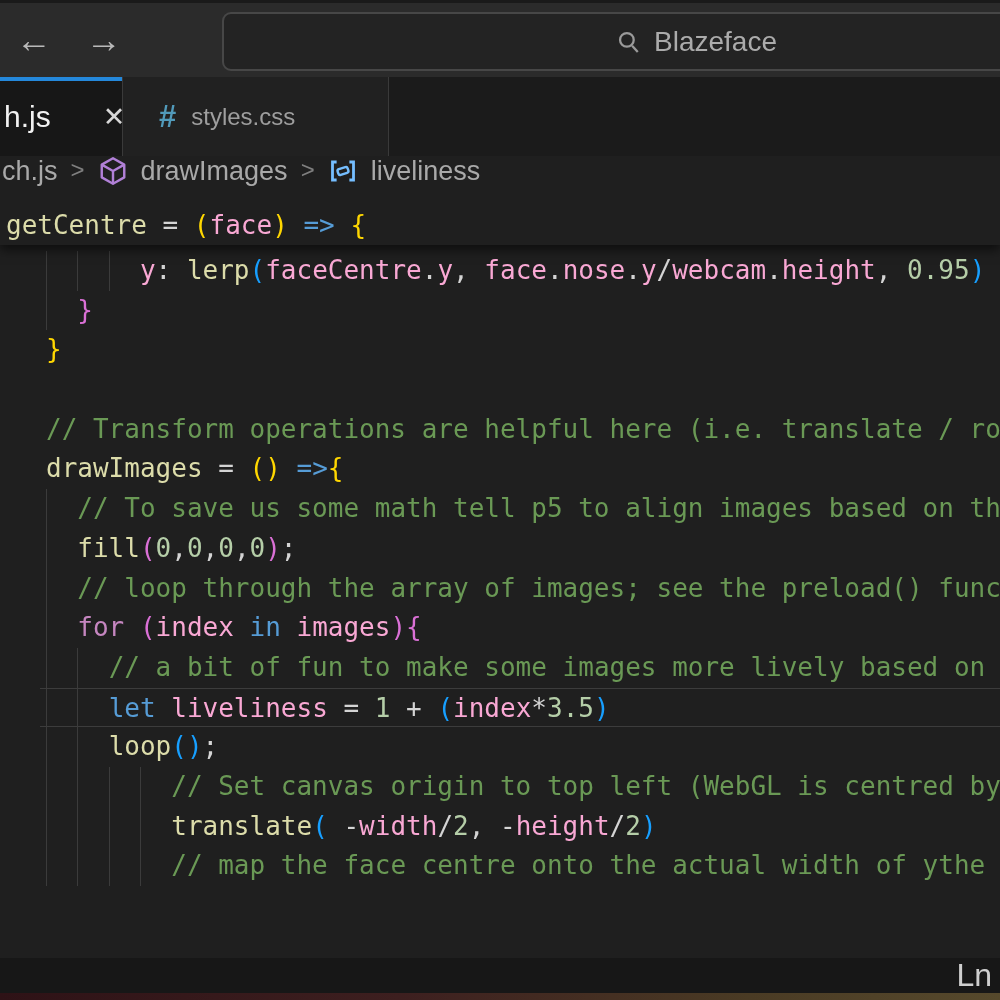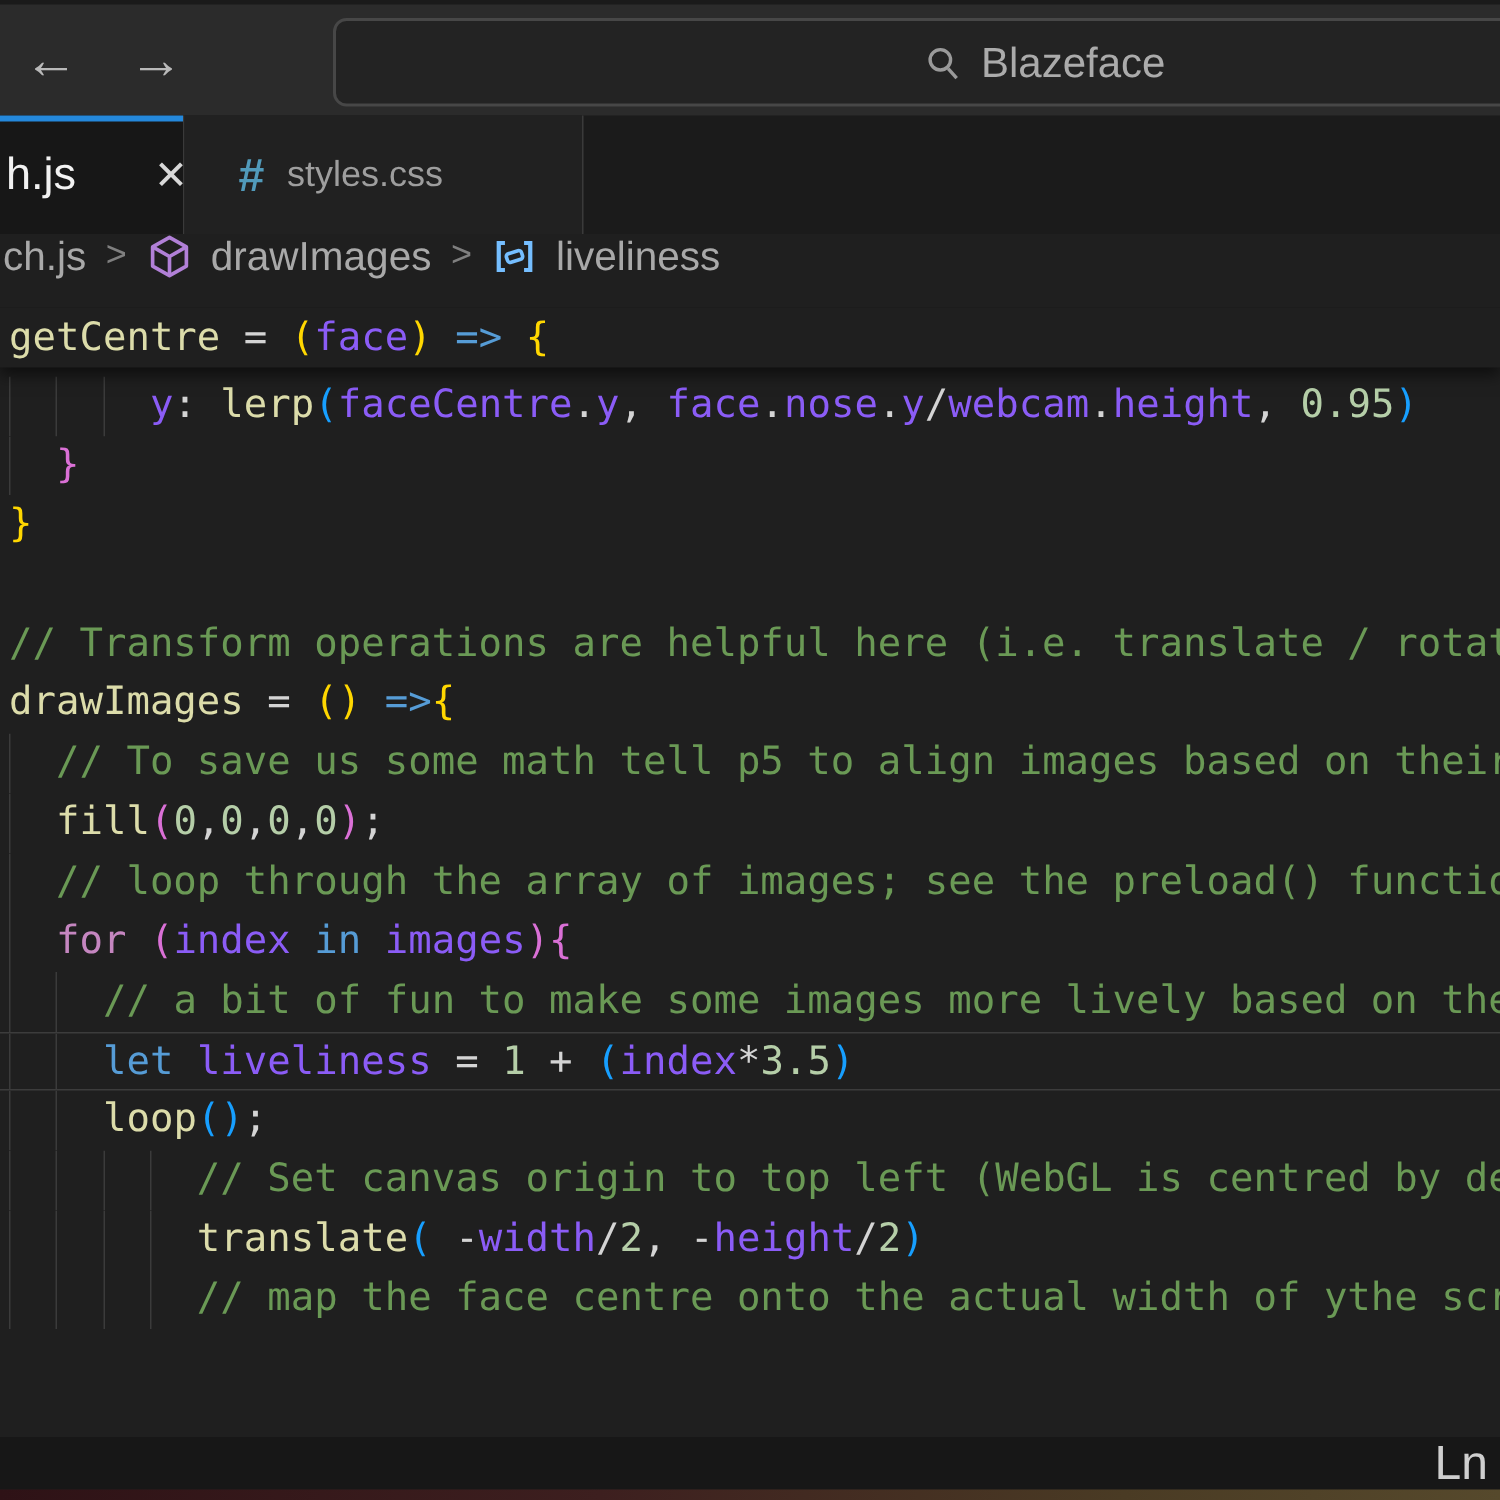--- a/index.html
+++ b/index.html
@@ -38,27 +38,27 @@
                 padding-left:2px; gap:13px; font-size:27px; color:#a9a9a9;
                 flex:0 0 auto; }
   .crumb-sep { font-size:24px; color:#7f7f7f; }
 
   
   .editor { flex:1 1 auto; position:relative; background:#1f1f1f; overflow:hidden; }
   .mono { font-family:"DejaVu Sans Mono", monospace; font-size:26px; white-space:pre; }
   .sticky-line { position:relative; z-index:5; height:40px; line-height:40px;
                  background:#1f1f1f; padding-left:6px;
                  box-shadow:0 5px 10px rgba(0,0,0,0.55); }
-  .code-area { position:relative; padding-top:6px; }
+  .code-area { position:relative; padding-top:6px;padding-left:40px; }
   .code-row { position:relative; height:39.7px; line-height:39.7px;
               padding-left:6px; overflow:hidden; }
   .code-row.current { border-top:1px solid #3c3c3c; border-bottom:1px solid #3c3c3c; }
   .indent-guide { position:absolute; top:0; bottom:0; width:0;
                   border-left:1px solid #3b3b3b; }
-  .t-op{color:#d4d4d4} .t-var{color:#8b5cf6} .t-fn{color:#dcdcaa}
+  .t-op{color:#d4d4d4} .t-var{color:#f9a8d4} .t-fn{color:#dcdcaa}
   .t-kw{color:#569cd6} .t-ctrl{color:#c586c0} .t-num{color:#b5cea8}
   .t-cm{color:#6a9955} .t-const{color:#4fc1ff}
   .t-b1{color:#ffd700} .t-b2{color:#da70d6} .t-b3{color:#179fff}
 
   
   .statusbar { height:35px; background:#171717; display:flex; align-items:center;
                justify-content:flex-end; padding-right:8px; flex:0 0 auto; }
   .status-text { font-size:32px; color:#cfcfcf; }
   .bottom-strip { height:7px; flex:0 0 auto;
     background:linear-gradient(90deg,#2e1216 0%,#3d1f1f 40%,#4a3b24 75%,#56492c 100%); }

